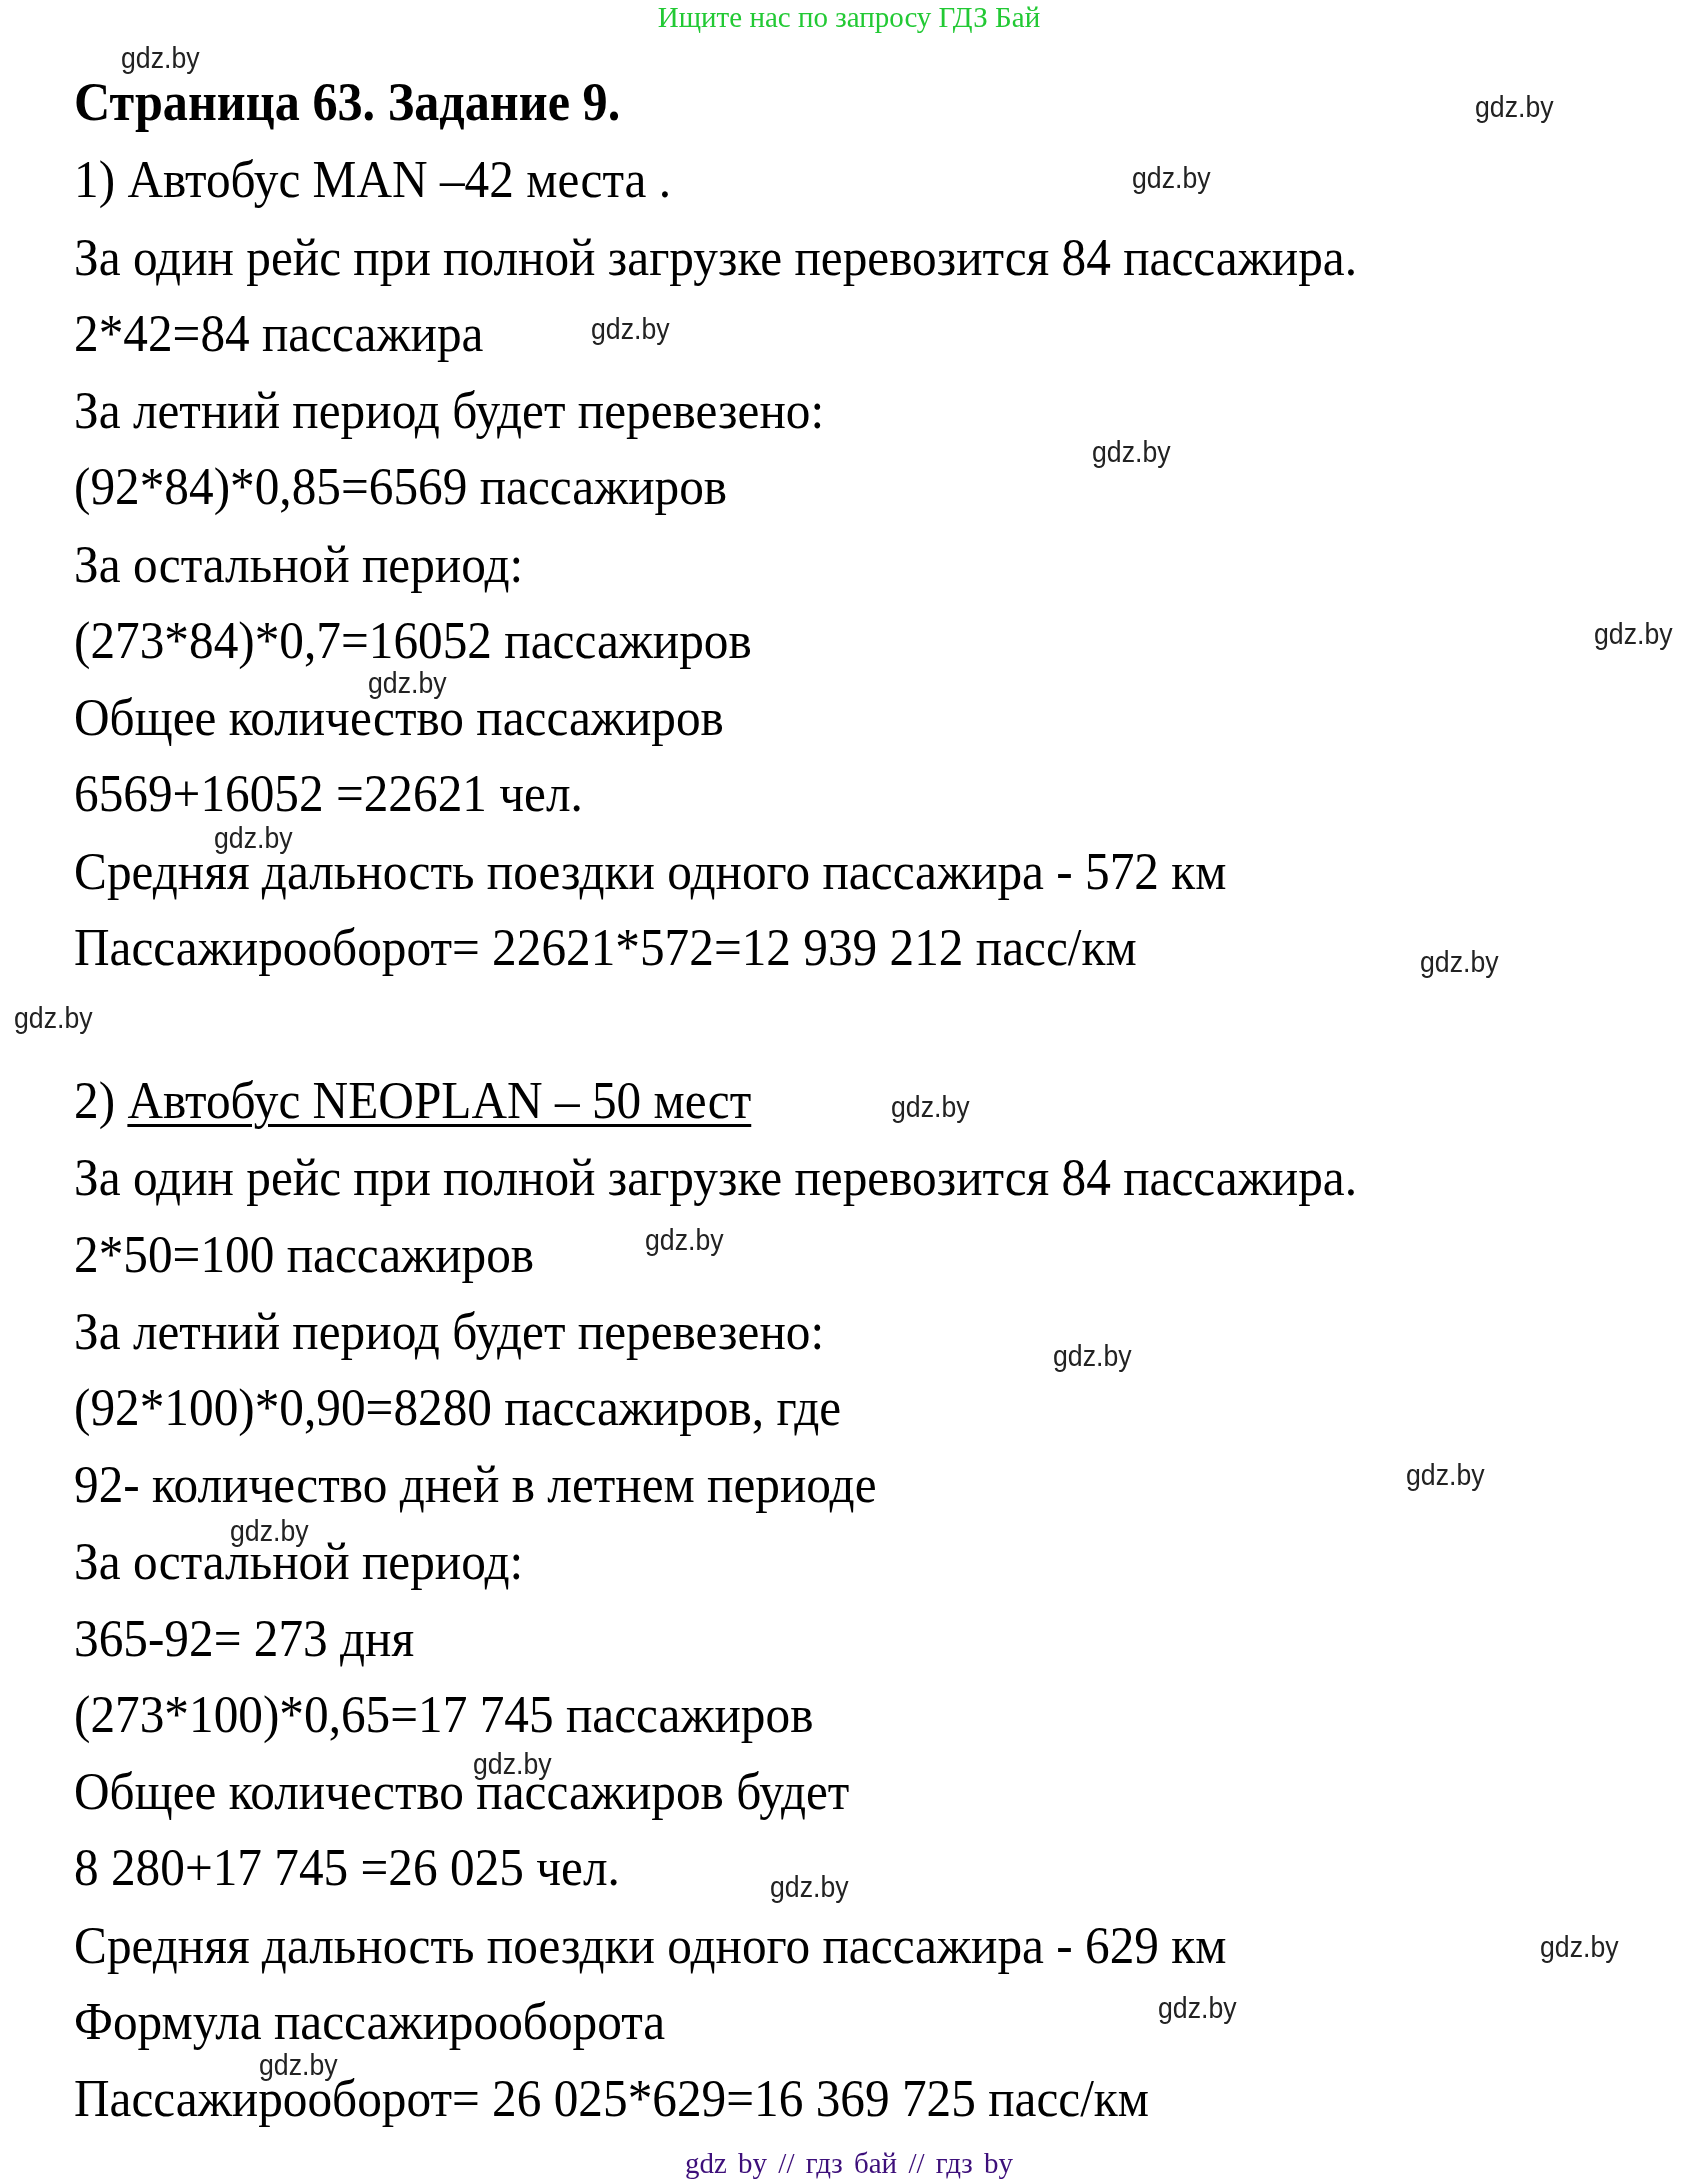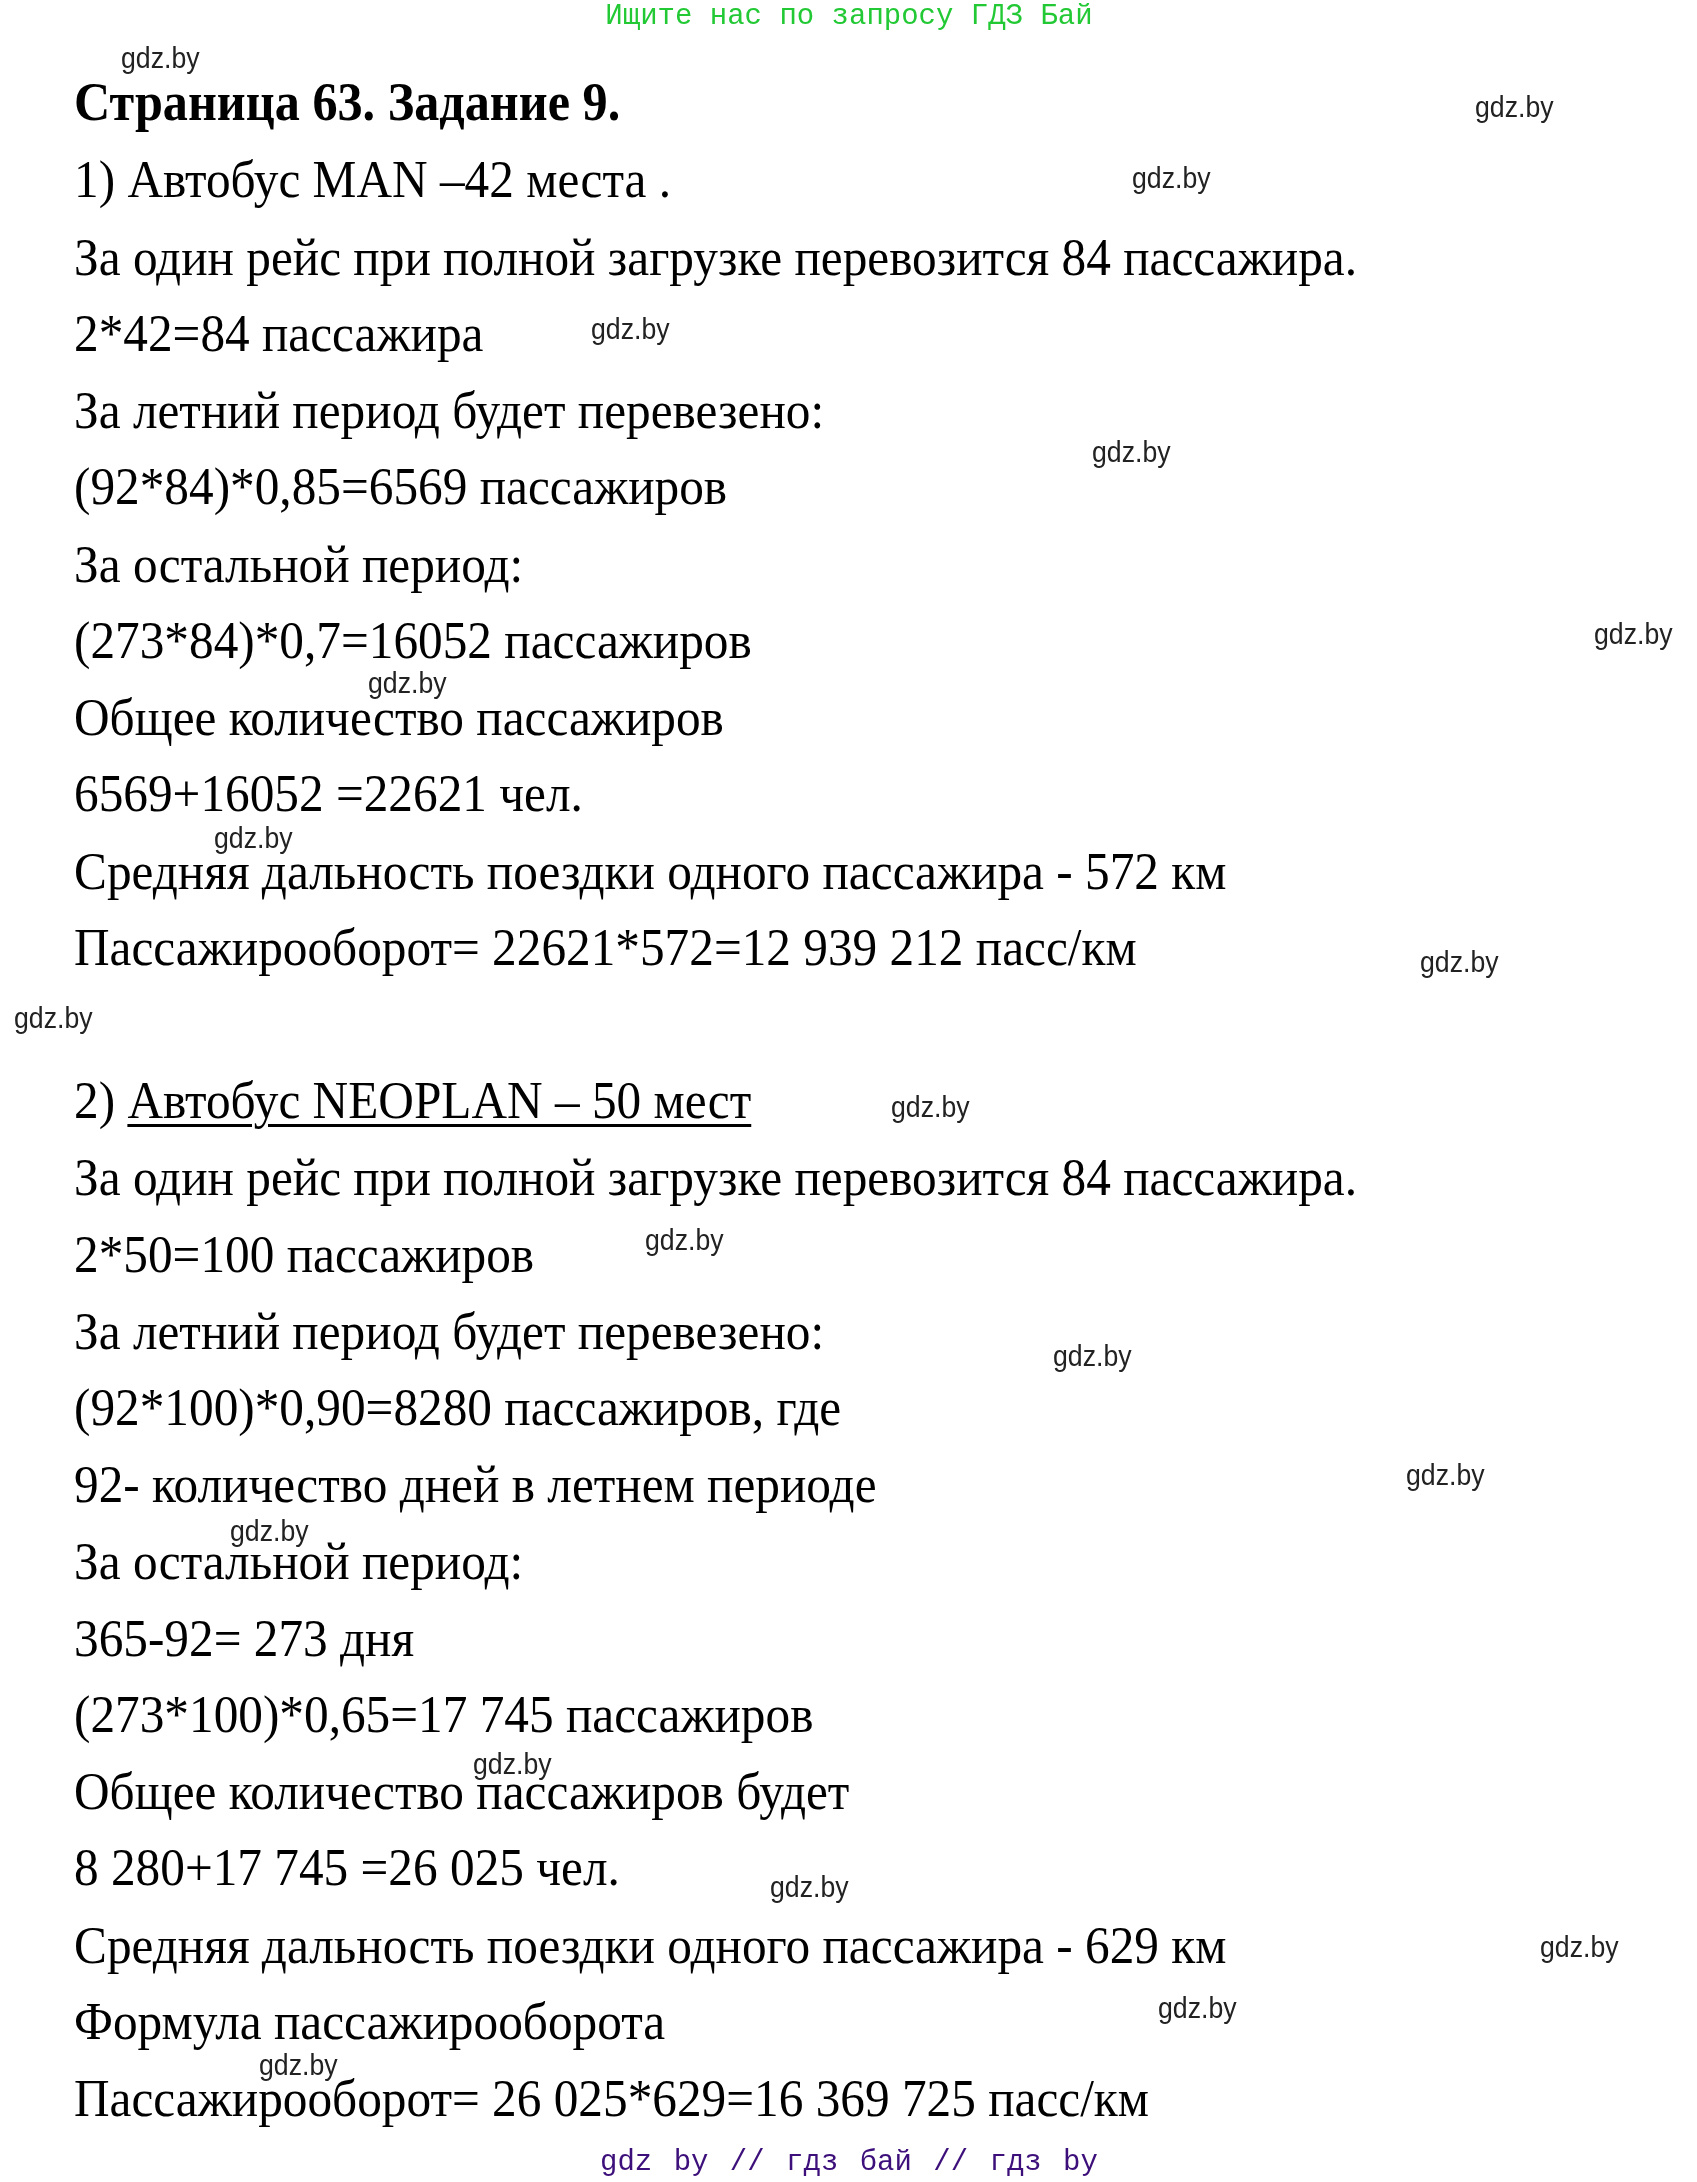--- a/index.html
+++ b/index.html
@@ -1,24 +1,24 @@
 <!DOCTYPE html>
 <html><head>
 <meta charset="utf-8">
 <style>
   html, body { margin: 0; padding: 0; background: #ffffff; }
   body { width: 1698px; height: 2182px; position: relative; overflow: hidden; }
   .top-banner {
     position: absolute; left: 0; width: 1698px; top: 0; height: 36px;
-    text-align: center; font-family: Liberation Mono, monospace;
+    text-align: center; font-family: Liberation Serif, serif;
     font-size: 29px; line-height: 34px; color: #22c934;
   }
   .footer {
     position: absolute; left: 0; width: 1698px; top: 2146px; height: 36px;
-    text-align: center; font-family: Liberation Mono, monospace;
+    text-align: center; font-family: Liberation Serif, serif;
     font-size: 29px; line-height: 34px; color: #3d0f7a;
     word-spacing: 4px;
   }
   .line {
     position: absolute; left: 74px; white-space: nowrap;
     font-family: "Liberation Serif", serif; font-size: 53px; line-height: 59px;
     color: #000; transform-origin: left top; transform: scaleX(0.93);
   }
   .title { font-weight: bold; font-size: 54px; }
   .underline { text-decoration: underline; text-decoration-thickness: 3px; text-underline-offset: 6px; }

